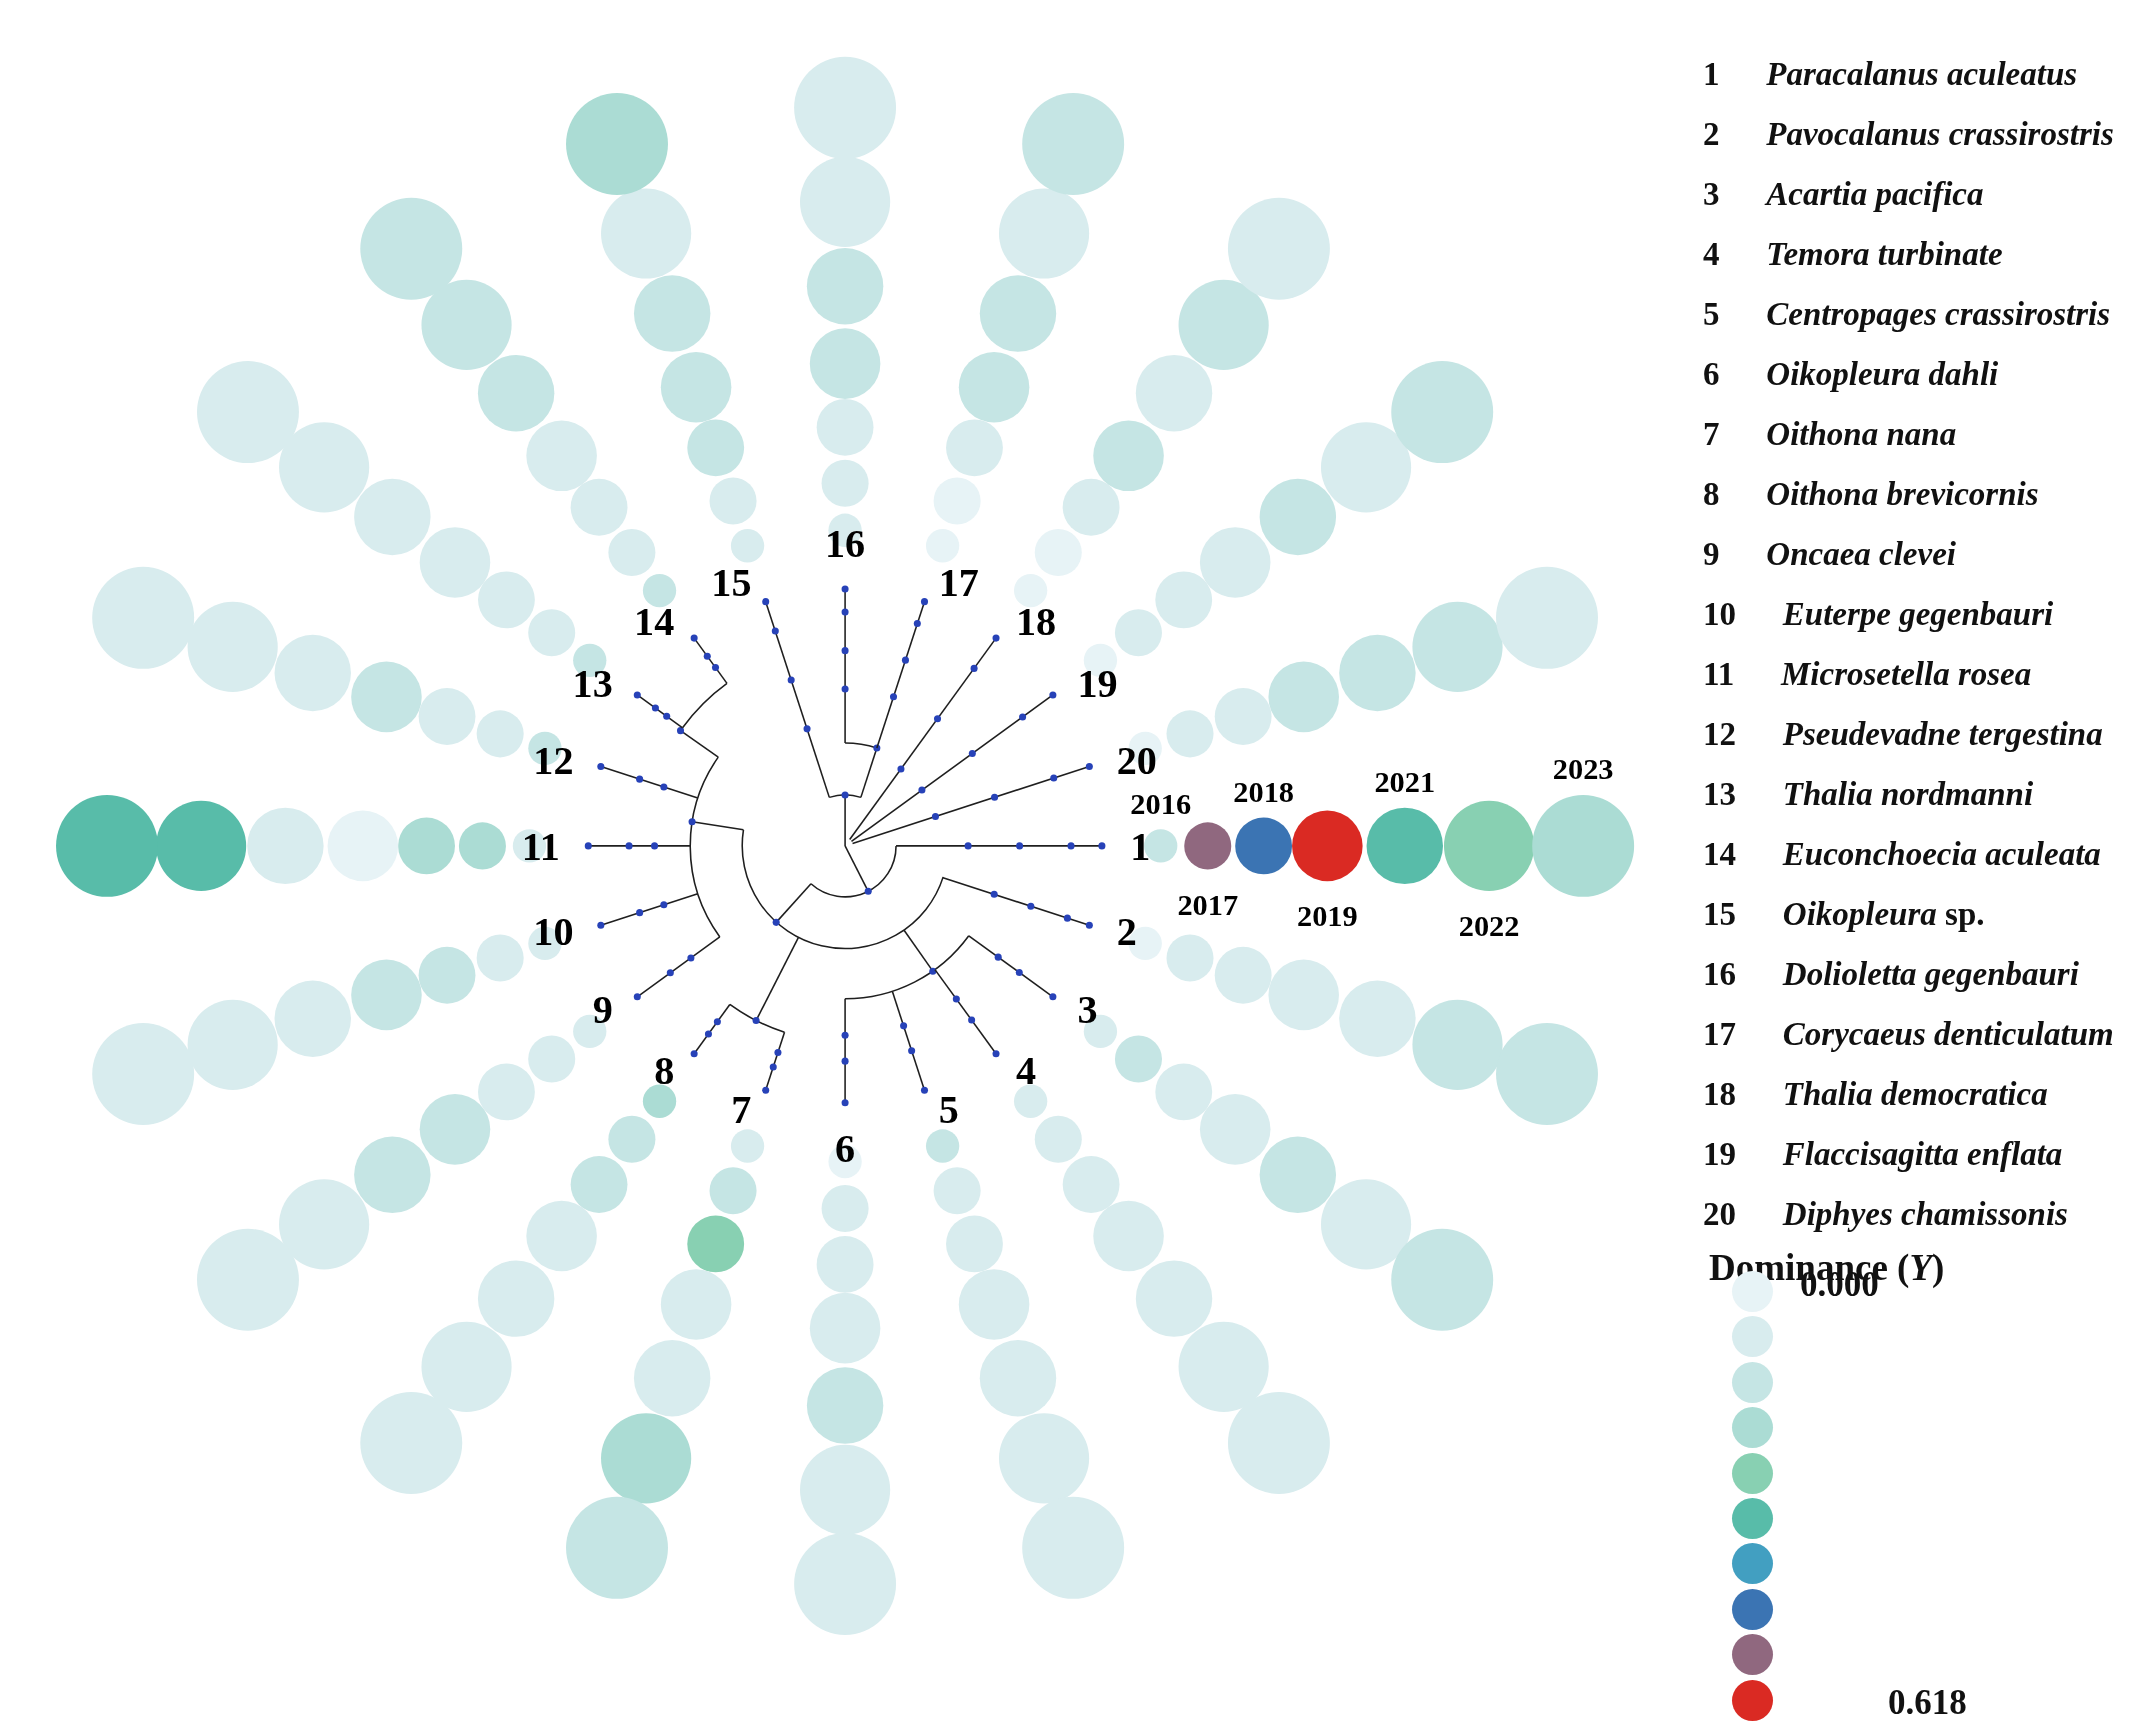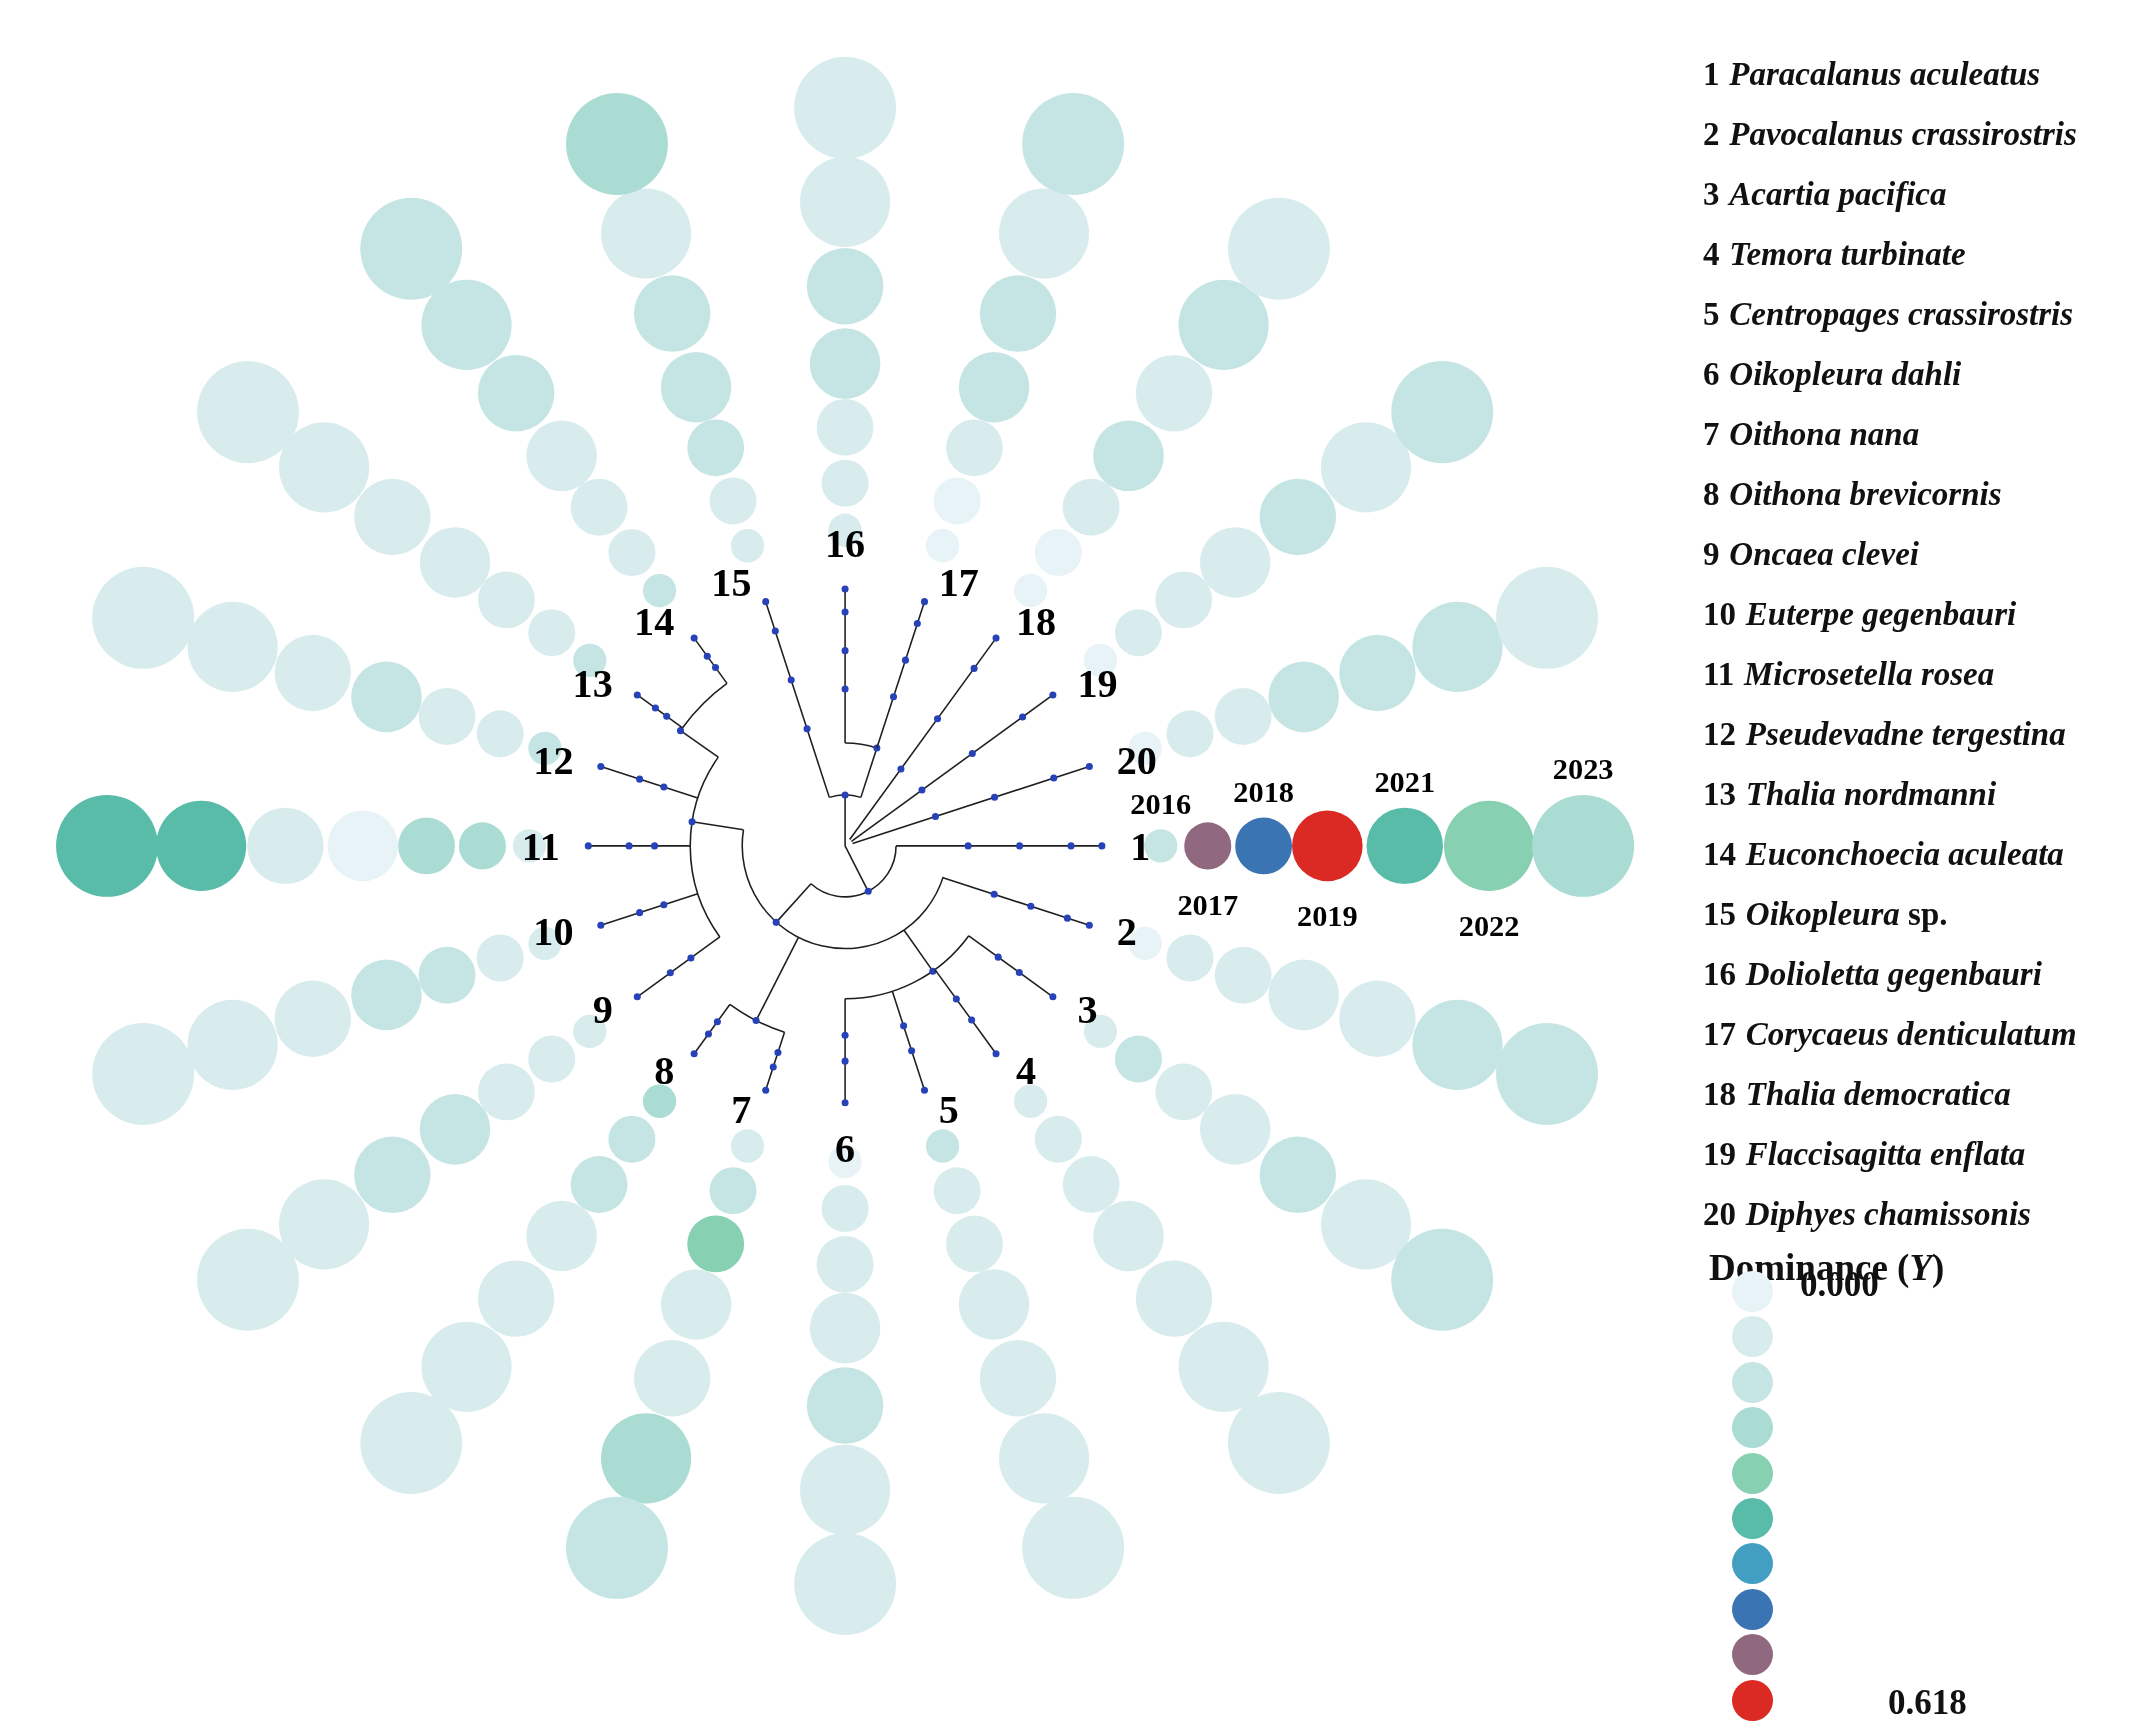--- a/index.html
+++ b/index.html
@@ -2,21 +2,21 @@
 <html><head>
 <meta charset="utf-8">
 <style>
   html,body{margin:0;padding:0;background:#ffffff;}
   .canvas{position:relative;width:2144px;height:1731px;background:#ffffff;overflow:hidden;
           font-family:"Liberation Serif","DejaVu Serif",serif;}
   svg.chart{position:absolute;left:0;top:0;}
   .species-legend{position:absolute;left:1703px;top:44px;width:451px;}
   .sp-item{height:60px;line-height:60px;font-size:33px;font-weight:bold;color:#111;white-space:nowrap;}
   .sp-num{margin-right:9.8px;font-style:normal;}
-  .sp-name{font-style:italic;}
+  .sp-name{font-style:italic;margin-left:37px;}
   .sp-name .rm{font-style:normal;}
   .dom-title{position:absolute;left:1709px;top:1246px;font-size:37px;font-weight:bold;color:#111;}
   .dom-title .yi{font-style:italic;}
   .dom-scale{position:absolute;left:1732px;top:1271px;width:41px;}
   .dom-dot{width:41px;height:41px;border-radius:50%;margin-bottom:4.4px;}
   .dom-min{position:absolute;left:1800px;top:1264px;height:41px;line-height:41px;font-size:35px;font-weight:bold;color:#111;}
   .dom-max{position:absolute;left:1888px;top:1682px;height:41px;line-height:41px;font-size:35px;font-weight:bold;color:#111;}
 </style>
 </head>
 <body>

